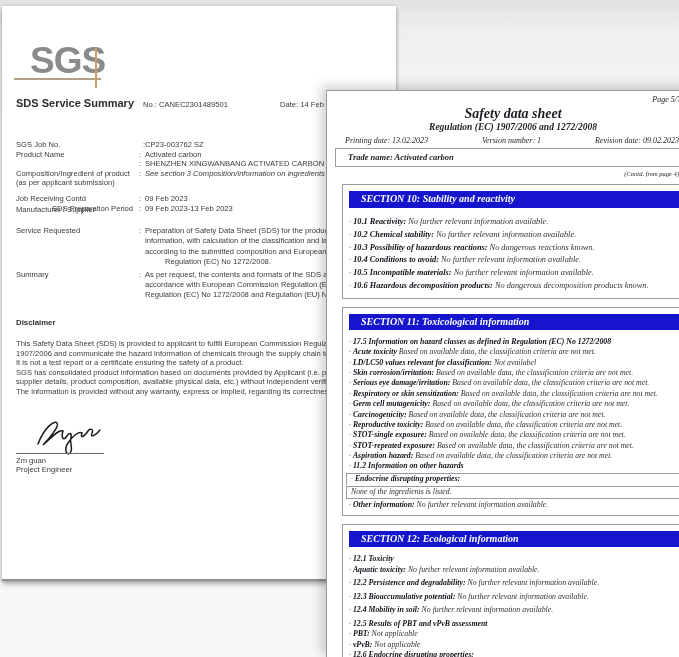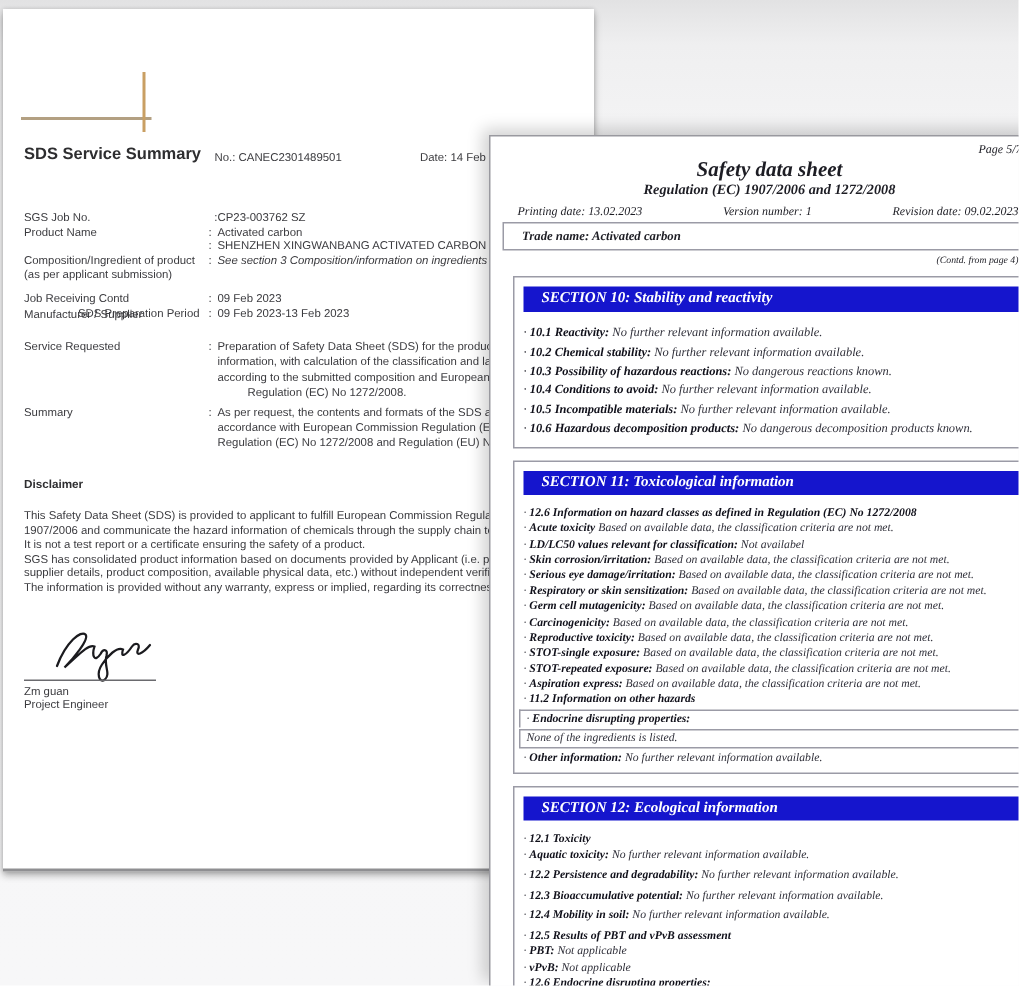--- a/index.html
+++ b/index.html
@@ -57,20 +57,21 @@
   .s12 .it{font-size:7.8px;margin:1.7px 0;}
   .g{margin-top:4.6px !important;}
   .bxh{border:1px solid #9b9ba6;border-bottom:0;padding:1px 4px;margin-left:-3px !important;margin-right:-8px;}
   .bxb{border:1px solid #9b9ba6;padding:1px 4px;margin-left:-3px !important;margin-right:-8px;}
 </style>
 </head>
 <body>
 
 <div class="page-left">
 
+  <div class="abs sgs-logo" style="left:28px;top:36px;">SGS</div>
   <div class="abs logo-hline" style="left:12px;top:72px;width:87px;"></div>
   <div class="abs logo-vline" style="left:93px;top:42px;height:40px;"></div>
 
   <div class="abs lp-title" style="left:14px;top:91px;">SDS Service Summary</div>
   <div class="abs lp-small" style="left:141px;top:94px;">No.: CANEC2301489501</div>
   <div class="abs lp-small" style="left:246px;top:94px;padding-left:32px;">Date: 14 Feb 2023</div>
 
   <div class="abs lbl" style="left:14px;top:134px;">SGS Job No.</div>
   <div class="abs val" style="left:137px;top:134px;text-align:right;"><span class="cln">:</span><span>CP23-003762 SZ</span></div>
 
@@ -142,32 +143,32 @@
           <div class="it"><span class="blt">· </span><span class="b">10.2 Chemical stability:</span> <span class="t">No further relevant information available.</span></div>
           <div class="it"><span class="blt">· </span><span class="b">10.3 Possibility of hazardous reactions:</span> <span class="t">No dangerous reactions known.</span></div>
           <div class="it"><span class="blt">· </span><span class="b">10.4 Conditions to avoid:</span> <span class="t">No further relevant information available.</span></div>
           <div class="it"><span class="blt">· </span><span class="b">10.5 Incompatible materials:</span> <span class="t">No further relevant information available.</span></div>
           <div class="it"><span class="blt">· </span><span class="b">10.6 Hazardous decomposition products:</span> <span class="t">No dangerous decomposition products known.</span></div>
         </div>
       </div>
       <div class="sec s11">
         <div class="banner">SECTION 11: Toxicological information</div>
         <div class="items">
-          <div class="it"><span class="blt">· </span><span class="b">12.6 Information on hazard classes as defined in Regulation (EC) No 1272/2008</span></div>
+          <div class="it"><span class="blt">· </span><span class="b">17.5 Information on hazard classes as defined in Regulation (EC) No 1272/2008</span></div>
           <div class="it"><span class="blt">· </span><span class="b">Acute toxicity</span> <span class="t">Based on available data, the classification criteria are not met.</span></div>
           <div class="it"><span class="blt">· </span><span class="b">LD/LC50 values relevant for classification:</span> <span class="t">Not availabel</span></div>
           <div class="it"><span class="blt">· </span><span class="b">Skin corrosion/irritation:</span> <span class="t">Based on available data, the classification criteria are not met.</span></div>
           <div class="it"><span class="blt">· </span><span class="b">Serious eye damage/irritation:</span> <span class="t">Based on available data, the classification criteria are not met.</span></div>
           <div class="it"><span class="blt">· </span><span class="b">Respiratory or skin sensitization:</span> <span class="t">Based on available data, the classification criteria are not met.</span></div>
           <div class="it"><span class="blt">· </span><span class="b">Germ cell mutagenicity:</span> <span class="t">Based on available data, the classification criteria are not met.</span></div>
           <div class="it"><span class="blt">· </span><span class="b">Carcinogenicity:</span> <span class="t">Based on available data, the classification criteria are not met.</span></div>
           <div class="it"><span class="blt">· </span><span class="b">Reproductive toxicity:</span> <span class="t">Based on available data, the classification criteria are not met.</span></div>
           <div class="it"><span class="blt">· </span><span class="b">STOT-single exposure:</span> <span class="t">Based on available data, the classification criteria are not met.</span></div>
           <div class="it"><span class="blt">· </span><span class="b">STOT-repeated exposure:</span> <span class="t">Based on available data, the classification criteria are not met.</span></div>
-          <div class="it"><span class="blt">· </span><span class="b">Aspiration express:</span> <span class="t">Based on available data, the classification criteria are not met.</span></div>
+          <div class="it"><span class="blt">· </span><span class="b">Aspiration hazard:</span> <span class="t">Based on available data, the classification criteria are not met.</span></div>
           <div class="it"><span class="blt">· </span><span class="b">11.2 Information on other hazards</span></div>
           <div class="it bxh"><span class="blt">· </span><span class="b">Endocrine disrupting properties:</span></div>
           <div class="it bxb"><span class="t">None of the ingredients is listed.</span></div>
           <div class="it"><span class="blt">· </span><span class="b">Other information:</span> <span class="t">No further relevant information available.</span></div>
         </div>
       </div>
       <div class="sec s12">
         <div class="banner">SECTION 12: Ecological information</div>
         <div class="items">
           <div class="it"><span class="blt">· </span><span class="b">12.1 Toxicity</span></div>

